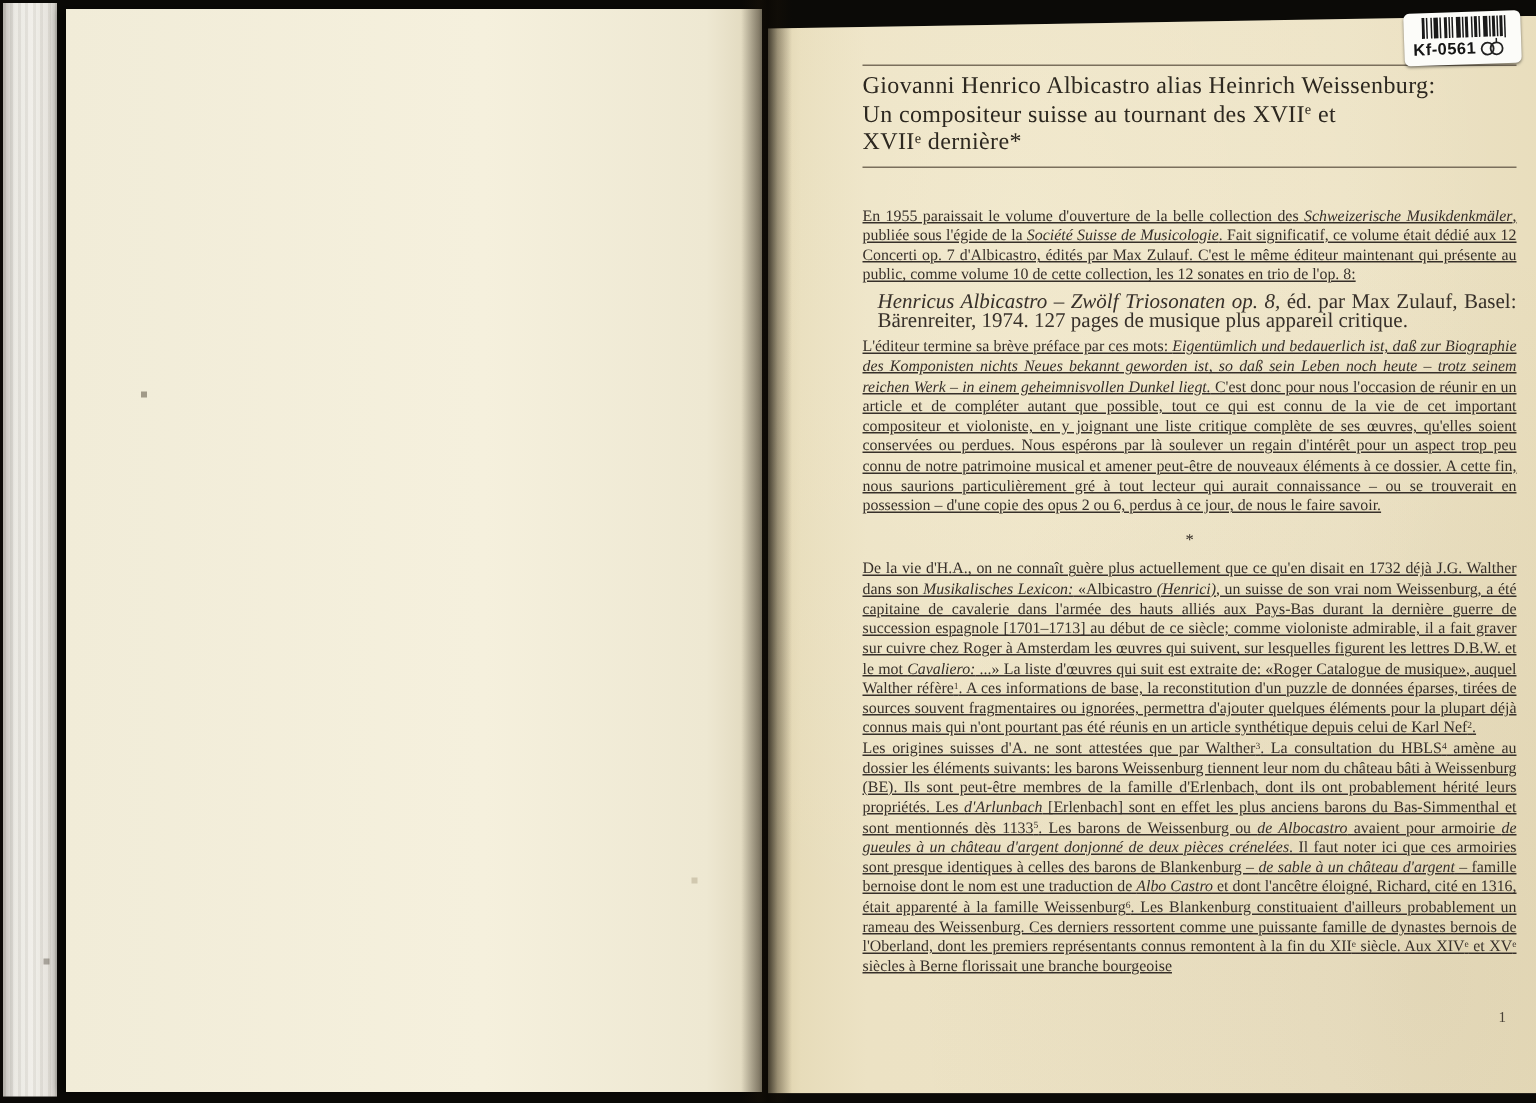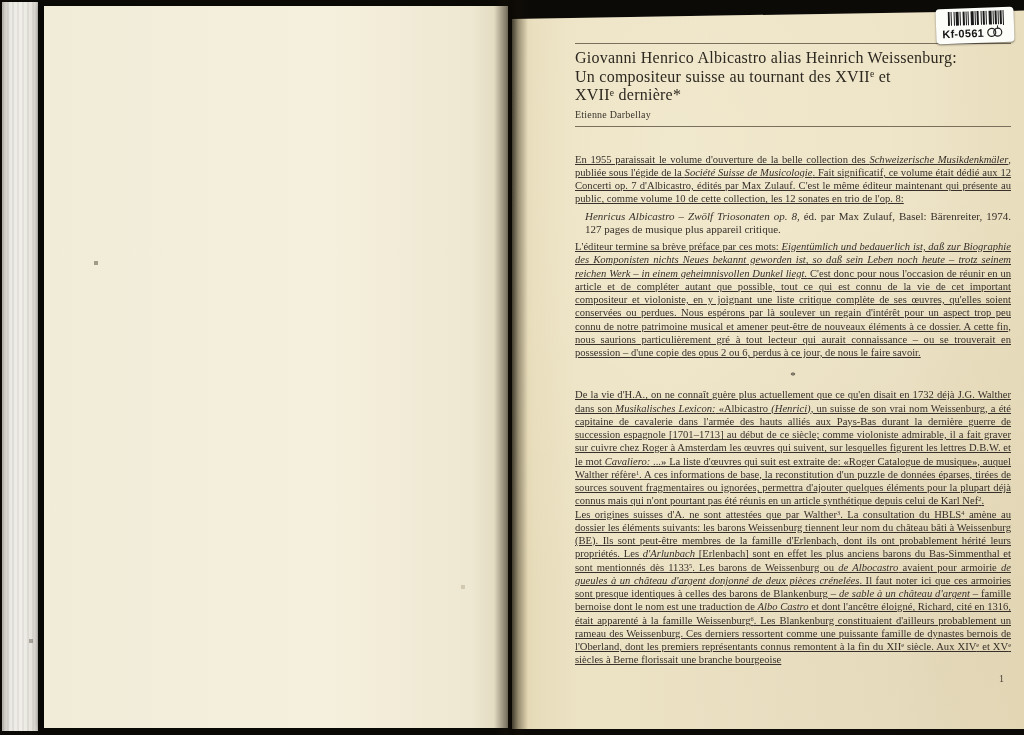--- a/index.html
+++ b/index.html
@@ -36,21 +36,21 @@
   
   .text-col{position:absolute;left:63px;top:33px;width:436px;color:#37302a;}
   .rule{height:0;border-top:1px solid #7a6f5c;margin:0;}
   .title{margin:5px 0 0 0;font-size:16px;line-height:18.5px;font-weight:normal;
     letter-spacing:0.25px;color:#2d2820;}
   .title .tline{display:block;}
   .author{margin-top:4px;font-size:10px;color:#3a332a;letter-spacing:0.2px;}
   .rule-bottom{margin-top:6px;}
   .para{margin:0;font-size:10.6px;line-height:13.25px;text-align:justify;text-decoration:underline;}
   .para.first{margin-top:26px;}
-  .quote{margin:4px 0 4px 0;padding-left:10px;font-size:11px;line-height:13.25px;text-align:justify;}
+  .quote{margin:4px 0 4px 0;padding-left:10px;font-size:14px;line-height:13.25px;text-align:justify;}
   .separator{margin:11px 0 7px 0;text-align:center;font-size:11px;line-height:11px;color:#37302a;}
   sup{font-size:0.6em;line-height:0;position:relative;top:-0.45em;vertical-align:baseline;}
   .pagenum{position:absolute;left:487px;top:663px;font-size:10px;color:#4a4238;}
 
   
   .sticker{position:absolute;left:936px;top:8px;width:78px;height:35px;
     background:#fcfcf9;border-radius:4px;transform:rotate(-2deg);
     box-shadow:0 1px 2px rgba(0,0,0,0.5);padding:3px 4px 2px 6px;box-sizing:border-box;}
   .barcode{display:block;margin-left:6px;}
   .sticker-row{display:flex;align-items:center;gap:2px;margin-top:0px;}
@@ -68,21 +68,20 @@
   <div class="left-page"></div>
 
   <div class="right-page">
     <div class="text-col">
       <div class="rule rule-top"></div>
       <h1 class="title">
         <span class="tline"><span>Giovanni Henrico Albicastro alias Heinrich Weissenburg:</span></span>
         <span class="tline"><span>Un compositeur suisse au tournant des XVII</span><sup>e</sup><span> et</span></span>
         <span class="tline"><span>XVII</span><sup>e</sup><span> dernière*</span></span>
       </h1>
-      <div class="author">Etienne Darbellay</div>
       <div class="rule rule-bottom"></div>
       <p class="para first"><span>En 1955 paraissait le volume d'ouverture de la belle collection des </span><i>Schweizerische Musikdenkmäler</i><span>, publiée sous l'égide de la </span><i>Société Suisse de Musicologie</i><span>. Fait significatif, ce volume était dédié aux 12 Concerti op. 7 d'Albicastro, édités par Max Zulauf. C'est le même éditeur maintenant qui présente au public, comme volume 10 de cette collection, les 12 sonates en trio de l'op. 8:</span></p>
       <p class="quote"><i>Henricus Albicastro – Zwölf Triosonaten op. 8,</i><span> éd. par Max Zulauf, Basel: Bärenreiter, 1974. 127 pages de musique plus appareil critique.</span></p>
       <p class="para"><span>L'éditeur termine sa brève préface par ces mots: </span><i>Eigentümlich und bedauerlich ist, daß zur Biographie des Komponisten nichts Neues bekannt geworden ist, so daß sein Leben noch heute – trotz seinem reichen Werk – in einem geheimnisvollen Dunkel liegt.</i><span> C'est donc pour nous l'occasion de réunir en un article et de compléter autant que possible, tout ce qui est connu de la vie de cet important compositeur et violoniste, en y joignant une liste critique complète de ses œuvres, qu'elles soient conservées ou perdues. Nous espérons par là soulever un regain d'intérêt pour un aspect trop peu connu de notre patrimoine musical et amener peut-être de nouveaux éléments à ce dossier. A cette fin, nous saurions particulièrement gré à tout lecteur qui aurait connaissance – ou se trouverait en possession – d'une copie des opus 2 ou 6, perdus à ce jour, de nous le faire savoir.</span></p>
       <div class="separator">*</div>
       <p class="para"><span>De la vie d'H.A., on ne connaît guère plus actuellement que ce qu'en disait en 1732 déjà J.G. Walther dans son </span><i>Musikalisches Lexicon:</i><span> «Albicastro </span><i>(Henrici)</i><span>, un suisse de son vrai nom Weissenburg, a été capitaine de cavalerie dans l'armée des hauts alliés aux Pays-Bas durant la dernière guerre de succession espagnole [1701–1713] au début de ce siècle; comme violoniste admirable, il a fait graver sur cuivre chez Roger à Amsterdam les œuvres qui suivent, sur lesquelles figurent les lettres D.B.W. et le mot </span><i>Cavaliero:</i><span> ...» La liste d'œuvres qui suit est extraite de: «Roger Catalogue de musique», auquel Walther réfère</span><sup>1</sup><span>. A ces informations de base, la reconstitution d'un puzzle de données éparses, tirées de sources souvent fragmentaires ou ignorées, permettra d'ajouter quelques éléments pour la plupart déjà connus mais qui n'ont pourtant pas été réunis en un article synthétique depuis celui de Karl Nef</span><sup>2</sup><span>.</span></p>
       <p class="para"><span>Les origines suisses d'A. ne sont attestées que par Walther</span><sup>3</sup><span>. La consultation du HBLS</span><sup>4</sup><span> amène au dossier les éléments suivants: les barons Weissenburg tiennent leur nom du château bâti à Weissenburg (BE). Ils sont peut-être membres de la famille d'Erlenbach, dont ils ont probablement hérité leurs propriétés. Les </span><i>d'Arlunbach</i><span> [Erlenbach] sont en effet les plus anciens barons du Bas-Simmenthal et sont mentionnés dès 1133</span><sup>5</sup><span>. Les barons de Weissenburg ou </span><i>de Albocastro</i><span> avaient pour armoirie </span><i>de gueules à un château d'argent donjonné de deux pièces crénelées</i><span>. Il faut noter ici que ces armoiries sont presque identiques à celles des barons de Blankenburg – </span><i>de sable à un château d'argent</i><span> – famille bernoise dont le nom est une traduction de </span><i>Albo Castro</i><span> et dont l'ancêtre éloigné, Richard, cité en 1316, était apparenté à la famille Weissenburg</span><sup>6</sup><span>. Les Blankenburg constituaient d'ailleurs probablement un rameau des Weissenburg. Ces derniers ressortent comme une puissante famille de dynastes bernois de l'Oberland, dont les premiers représentants connus remontent à la fin du XII</span><sup>e</sup><span> siècle. Aux XIV</span><sup>e</sup><span> et XV</span><sup>e</sup><span> siècles à Berne florissait une branche bourgeoise</span></p>
     </div>
     <div class="pagenum">1</div>
   </div>

